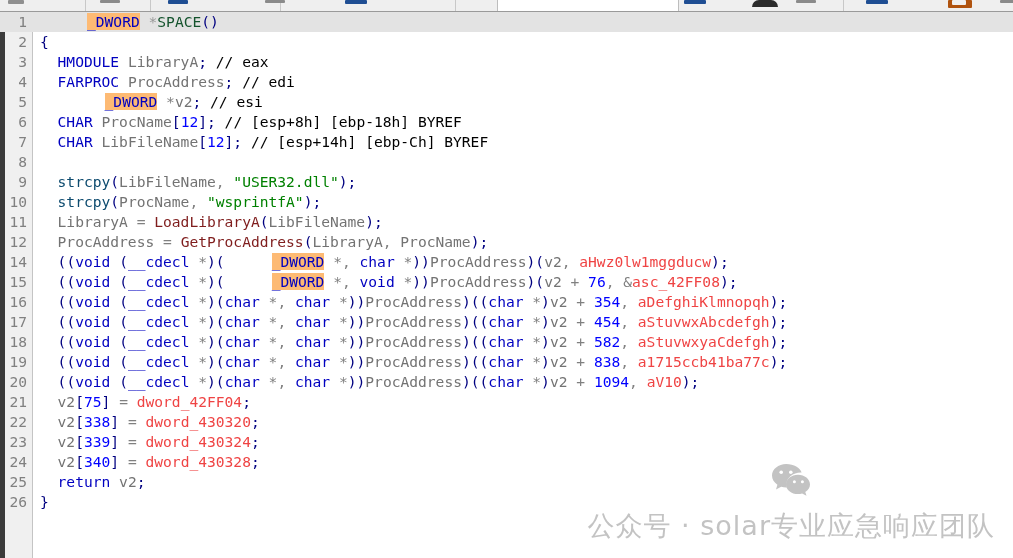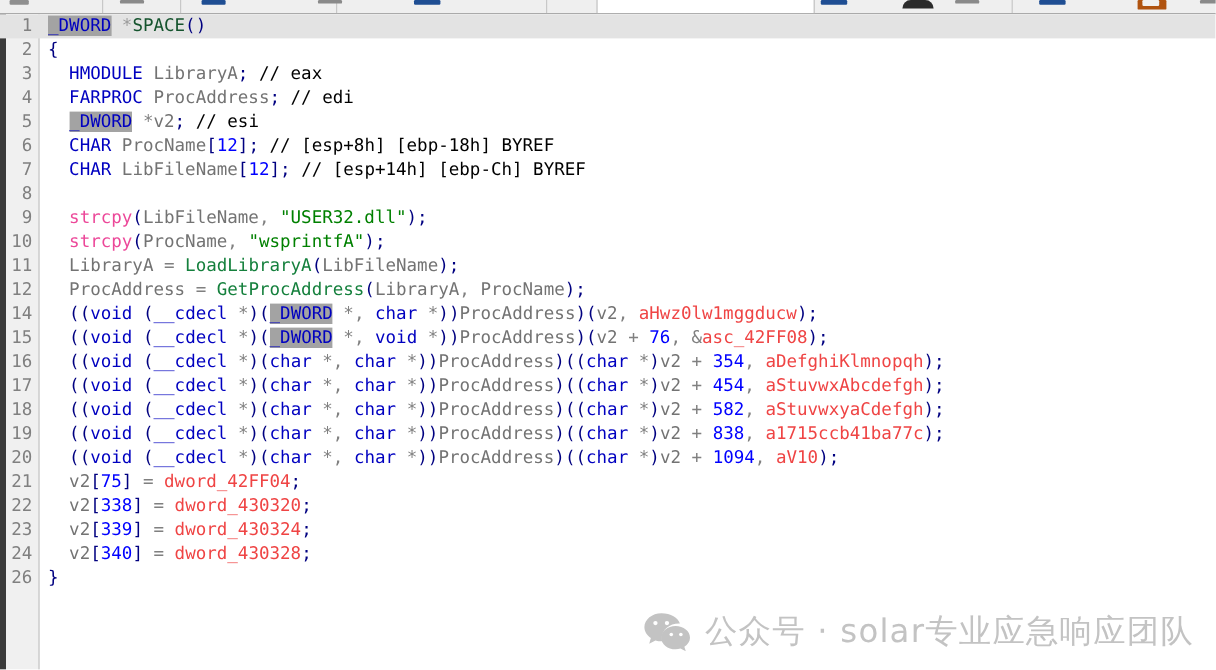--- a/index.html
+++ b/index.html
@@ -103,45 +103,46 @@
   }
   .ltext {
     position: absolute;
     left: 40px;
     top: 0;
     font-family: "DejaVu Sans Mono", "Liberation Mono", monospace;
   }
 
   
   .t-kw    { color: #0000c0; }          
-  .t-fn    { color: #ec4899; }          
-  .t-api   { color: #15803d; }          
+  .t-fn    { color: #0c4a6e; }          
+  .t-api   { color: #7f1d1d; }          
   .t-var   { color: #737373; }          
   .t-gvar  { color: #ef4444; }          
   .t-str   { color: #008000; }          
   .t-cmt   { color: #000000; }          
   .t-num   { color: #0000ff; }          
   .t-punc  { color: #000080; }          
   .t-grey  { color: #808080; }
   .t-dim   { color: #14532d; }          
-  .hl      { background: #a3a3a3; }     
+  .hl      { background: #fdba74; margin-left: 47px; }     
 
   
   #watermark {
     position: absolute;
     right: 18px;
     bottom: 14px;
     display: flex;
     align-items: center;
     gap: 12px;
     color: #c3c3c3;
     font-family: "DejaVu Sans", "Liberation Sans", sans-serif;
     font-size: 27px;
     letter-spacing: 1px;
     pointer-events: none;
+    flex-direction: column;
   }
   #wm-icon { display: block; }
 </style>
 </head>
 <body>
 
 <div id="toolbar-strip">
   <div class="tb-sep" style="left:85px"></div>
   <div class="tb-sep" style="left:150px"></div>
   <div class="tb-sep" style="left:280px"></div>
@@ -187,20 +188,21 @@
       <div class="line"><span class="ln">15</span><span class="ltext">  <span class="t-punc">(</span><span class="t-punc">(</span><span class="t-kw">void</span> <span class="t-punc">(</span><span class="t-kw">__cdecl</span> <span class="t-grey">*</span><span class="t-punc">)</span><span class="t-punc">(</span><span class="t-kw hl">_DWORD</span> <span class="t-grey">*</span><span class="t-grey">,</span> <span class="t-kw">void</span> <span class="t-grey">*</span><span class="t-punc">)</span><span class="t-punc">)</span><span class="t-var">ProcAddress</span><span class="t-punc">)</span><span class="t-punc">(</span><span class="t-var">v2</span> <span class="t-grey">+</span> <span class="t-num">76</span><span class="t-grey">,</span> <span class="t-grey">&amp;</span><span class="t-gvar">asc_42FF08</span><span class="t-punc">)</span><span class="t-punc">;</span></span></div>
       <div class="line"><span class="ln">16</span><span class="ltext">  <span class="t-punc">(</span><span class="t-punc">(</span><span class="t-kw">void</span> <span class="t-punc">(</span><span class="t-kw">__cdecl</span> <span class="t-grey">*</span><span class="t-punc">)</span><span class="t-punc">(</span><span class="t-kw">char</span> <span class="t-grey">*</span><span class="t-grey">,</span> <span class="t-kw">char</span> <span class="t-grey">*</span><span class="t-punc">)</span><span class="t-punc">)</span><span class="t-var">ProcAddress</span><span class="t-punc">)</span><span class="t-punc">(</span><span class="t-punc">(</span><span class="t-kw">char</span> <span class="t-grey">*</span><span class="t-punc">)</span><span class="t-var">v2</span> <span class="t-grey">+</span> <span class="t-num">354</span><span class="t-grey">,</span> <span class="t-gvar">aDefghiKlmnopqh</span><span class="t-punc">)</span><span class="t-punc">;</span></span></div>
       <div class="line"><span class="ln">17</span><span class="ltext">  <span class="t-punc">(</span><span class="t-punc">(</span><span class="t-kw">void</span> <span class="t-punc">(</span><span class="t-kw">__cdecl</span> <span class="t-grey">*</span><span class="t-punc">)</span><span class="t-punc">(</span><span class="t-kw">char</span> <span class="t-grey">*</span><span class="t-grey">,</span> <span class="t-kw">char</span> <span class="t-grey">*</span><span class="t-punc">)</span><span class="t-punc">)</span><span class="t-var">ProcAddress</span><span class="t-punc">)</span><span class="t-punc">(</span><span class="t-punc">(</span><span class="t-kw">char</span> <span class="t-grey">*</span><span class="t-punc">)</span><span class="t-var">v2</span> <span class="t-grey">+</span> <span class="t-num">454</span><span class="t-grey">,</span> <span class="t-gvar">aStuvwxAbcdefgh</span><span class="t-punc">)</span><span class="t-punc">;</span></span></div>
       <div class="line"><span class="ln">18</span><span class="ltext">  <span class="t-punc">(</span><span class="t-punc">(</span><span class="t-kw">void</span> <span class="t-punc">(</span><span class="t-kw">__cdecl</span> <span class="t-grey">*</span><span class="t-punc">)</span><span class="t-punc">(</span><span class="t-kw">char</span> <span class="t-grey">*</span><span class="t-grey">,</span> <span class="t-kw">char</span> <span class="t-grey">*</span><span class="t-punc">)</span><span class="t-punc">)</span><span class="t-var">ProcAddress</span><span class="t-punc">)</span><span class="t-punc">(</span><span class="t-punc">(</span><span class="t-kw">char</span> <span class="t-grey">*</span><span class="t-punc">)</span><span class="t-var">v2</span> <span class="t-grey">+</span> <span class="t-num">582</span><span class="t-grey">,</span> <span class="t-gvar">aStuvwxyaCdefgh</span><span class="t-punc">)</span><span class="t-punc">;</span></span></div>
       <div class="line"><span class="ln">19</span><span class="ltext">  <span class="t-punc">(</span><span class="t-punc">(</span><span class="t-kw">void</span> <span class="t-punc">(</span><span class="t-kw">__cdecl</span> <span class="t-grey">*</span><span class="t-punc">)</span><span class="t-punc">(</span><span class="t-kw">char</span> <span class="t-grey">*</span><span class="t-grey">,</span> <span class="t-kw">char</span> <span class="t-grey">*</span><span class="t-punc">)</span><span class="t-punc">)</span><span class="t-var">ProcAddress</span><span class="t-punc">)</span><span class="t-punc">(</span><span class="t-punc">(</span><span class="t-kw">char</span> <span class="t-grey">*</span><span class="t-punc">)</span><span class="t-var">v2</span> <span class="t-grey">+</span> <span class="t-num">838</span><span class="t-grey">,</span> <span class="t-gvar">a1715ccb41ba77c</span><span class="t-punc">)</span><span class="t-punc">;</span></span></div>
       <div class="line"><span class="ln">20</span><span class="ltext">  <span class="t-punc">(</span><span class="t-punc">(</span><span class="t-kw">void</span> <span class="t-punc">(</span><span class="t-kw">__cdecl</span> <span class="t-grey">*</span><span class="t-punc">)</span><span class="t-punc">(</span><span class="t-kw">char</span> <span class="t-grey">*</span><span class="t-grey">,</span> <span class="t-kw">char</span> <span class="t-grey">*</span><span class="t-punc">)</span><span class="t-punc">)</span><span class="t-var">ProcAddress</span><span class="t-punc">)</span><span class="t-punc">(</span><span class="t-punc">(</span><span class="t-kw">char</span> <span class="t-grey">*</span><span class="t-punc">)</span><span class="t-var">v2</span> <span class="t-grey">+</span> <span class="t-num">1094</span><span class="t-grey">,</span> <span class="t-gvar">aV10</span><span class="t-punc">)</span><span class="t-punc">;</span></span></div>
       <div class="line"><span class="ln">21</span><span class="ltext">  <span class="t-var">v2</span><span class="t-punc">[</span><span class="t-num">75</span><span class="t-punc">]</span> <span class="t-grey">=</span> <span class="t-gvar">dword_42FF04</span><span class="t-punc">;</span></span></div>
       <div class="line"><span class="ln">22</span><span class="ltext">  <span class="t-var">v2</span><span class="t-punc">[</span><span class="t-num">338</span><span class="t-punc">]</span> <span class="t-grey">=</span> <span class="t-gvar">dword_430320</span><span class="t-punc">;</span></span></div>
       <div class="line"><span class="ln">23</span><span class="ltext">  <span class="t-var">v2</span><span class="t-punc">[</span><span class="t-num">339</span><span class="t-punc">]</span> <span class="t-grey">=</span> <span class="t-gvar">dword_430324</span><span class="t-punc">;</span></span></div>
       <div class="line"><span class="ln">24</span><span class="ltext">  <span class="t-var">v2</span><span class="t-punc">[</span><span class="t-num">340</span><span class="t-punc">]</span> <span class="t-grey">=</span> <span class="t-gvar">dword_430328</span><span class="t-punc">;</span></span></div>
+      <div class="line"><span class="ln">25</span><span class="ltext">  <span class="t-kw">return</span> <span class="t-var">v2</span><span class="t-punc">;</span></span></div>
       <div class="line"><span class="ln">26</span><span class="ltext"><span class="t-punc">}</span></span></div>
     </div>
 </div>
 
 <div id="watermark">
   <svg id="wm-icon" width="40" height="34" viewBox="0 0 40 34">
     <path d="M15.2 2C7.4 2 1 7.2 1 13.6c0 3.7 2.1 7 5.4 9.1L5 27.4l5.2-2.7c1.6.5 3.3.7 5 .7h.7c-.3-1-.4-2-.4-3 0-6.6 6.4-11.9 14.3-11.9h.8C29.2 5.9 22.9 2 15.2 2z" fill="#c3c3c3"></path>
     <circle cx="10.2" cy="10.2" r="1.8" fill="#ffffff"></circle>
     <circle cx="19.8" cy="10.2" r="1.8" fill="#ffffff"></circle>
     <path d="M39 22.4c0-5.4-5.4-9.7-12-9.7s-12 4.3-12 9.7 5.4 9.7 12 9.7c1.4 0 2.8-.2 4.1-.6l4.4 2.3-1.2-3.8c2.8-1.8 4.7-4.6 4.7-7.6z" fill="#c3c3c3"></path>

